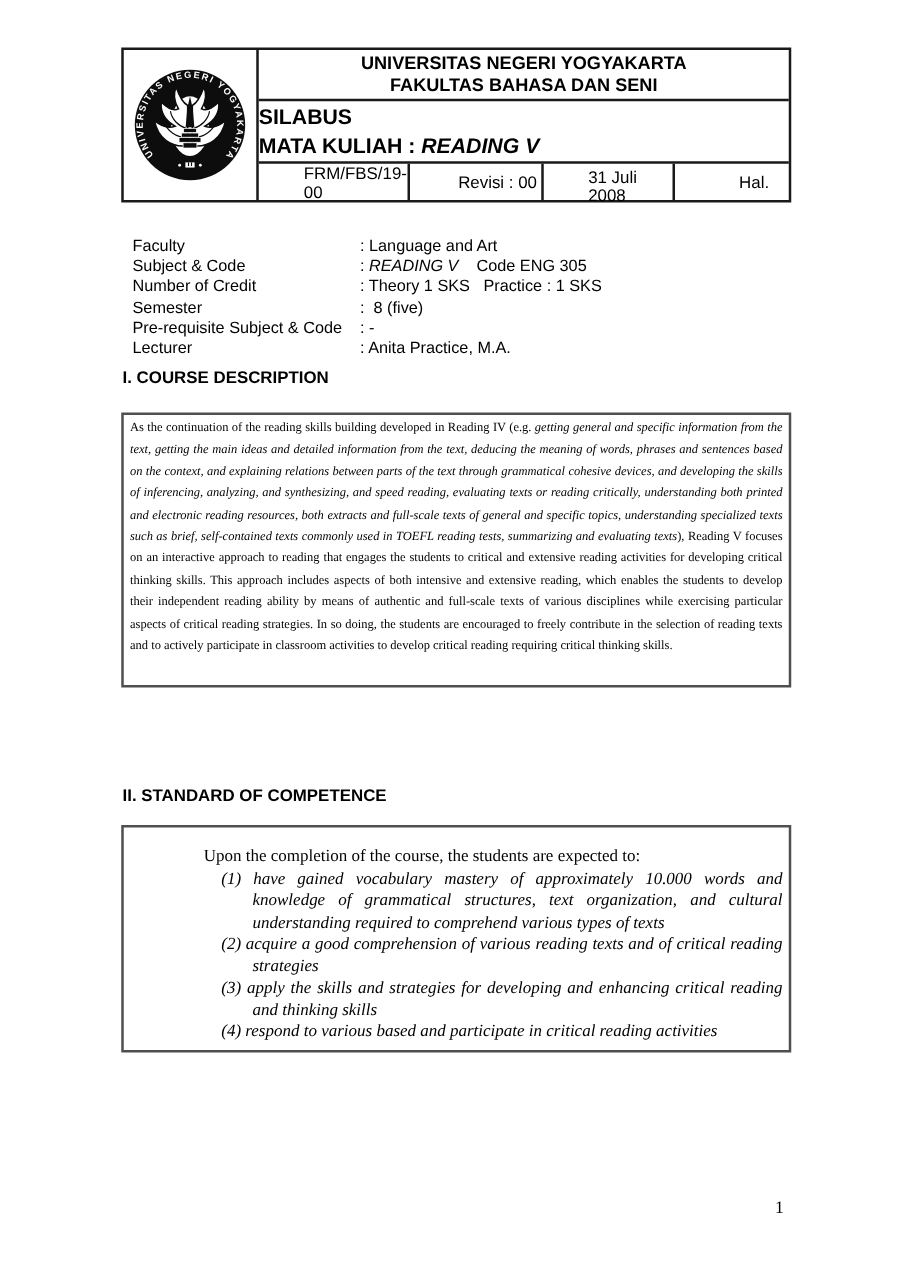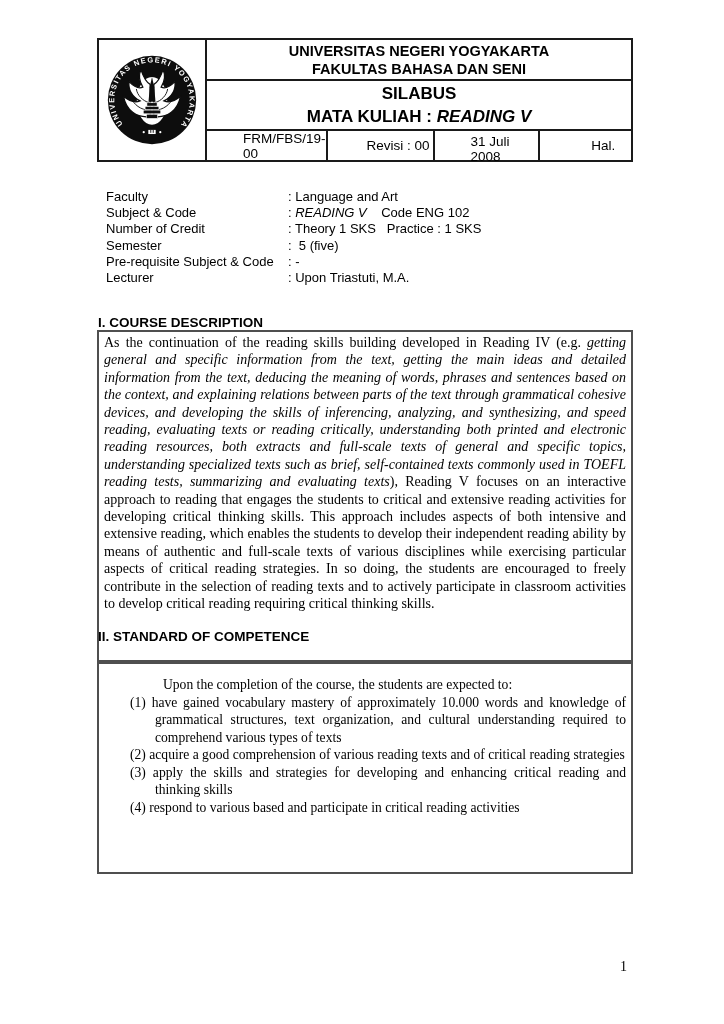--- a/index.html
+++ b/index.html
@@ -20,54 +20,54 @@
   }
   .hdr-right { flex:1; display:flex; flex-direction:column; }
   .hdr-row1 {
     height:41px; border-bottom:2px solid #1a1a1a;
     text-align:center; font-weight:bold; font-size:14.5px; line-height:18px;
     padding-top:2px;
   }
   .hdr-row2 {
     flex:1; border-bottom:2px solid #1a1a1a;
     display:flex; flex-direction:column; justify-content:center;
-    text-align:center; font-weight:bold; font-size:17px; line-height:23px;
+    font-weight:bold; font-size:17px; line-height:23px;
   }
   .hdr-row3 { height:29px; display:flex; font-size:13.5px; }
   .hcell {
     display:flex; align-items:center; justify-content:center;
     border-right:2px solid #1a1a1a; height:100%;padding-left:36px;
   }
   .hcell:last-child { border-right:none; }
   .hc1 { flex:0 0 111px; } .hc2 { flex:0 0 107px; } .hc3 { flex:0 0 105px; } .hc4 { flex:1; }
   .hc3 { align-items:flex-start; padding-top:3px; }
   .italic { font-style:italic; }
   
   .meta { position:absolute; left:106px; top:189px; font-size:13px; line-height:16.2px; }
   .meta-row { display:flex; }
   .meta-label { width:182px; flex:0 0 182px; }
   .meta-value { white-space:pre-wrap; }
   
   .sec-heading { position:absolute; left:98px; font-size:13.5px; font-weight:bold; }
-  .sh1 { top:315px; } .sh2 { top:629px; }
+  .sh1 { top:294px; } .sh2 { top:629px; }
   
   .desc-box {
-    position:absolute; left:97px; top:330px; width:536px; height:334px;
+    position:absolute; left:97px; top:330px; width:536px; height:220px;
     border:2px solid #4f4f4f; padding:2px 5px 0 5px;
-    font-family:"Liberation Serif", serif; font-size:14px; line-height:17.4px;
+    font-family:"Liberation Serif", serif; font-size:10px; line-height:17.4px;
     text-align:justify; overflow:hidden;
   }
   .soc-box {
-    position:absolute; left:97px; top:660px; width:536px; height:214px;
+    position:absolute; left:97px; top:660px; width:536px; height:182px;
     border:2px solid #4f4f4f; padding:14px 5px 0 0;
     font-family:"Liberation Serif", serif; font-size:13.6px; line-height:17.5px;
     overflow:hidden;
   }
   .soc-intro { margin-left:64px; }
-  .soc-item { margin-left:31px; padding-left:25px; text-indent:-25px; text-align:justify; }
+  .soc-item { margin-left:78px; padding-left:25px; text-indent:-25px; text-align:justify;font-style:italic; }
   .soc-num { display:inline; }
   
   .page-number {
     position:absolute; left:620px; top:959px; font-family:"Liberation Serif", serif;
     font-size:14px;
   }
 </style>
 </head>
 <body>
 
@@ -133,37 +133,37 @@
     </div>
   </div>
 
   <div class="meta">
     <div class="meta-row">
       <span class="meta-label">Faculty</span>
         <span class="meta-value">: Language and Art</span>
     </div>
     <div class="meta-row">
       <span class="meta-label">Subject &amp; Code</span>
-        <span class="meta-value"><span>: </span><span class="italic">READING V</span><span>    Code ENG 102</span></span>
+        <span class="meta-value"><span>: </span><span class="italic">READING V</span><span>    Code ENG 305</span></span>
     </div>
     <div class="meta-row">
       <span class="meta-label">Number of Credit</span>
         <span class="meta-value">: Theory 1 SKS   Practice : 1 SKS</span>
     </div>
     <div class="meta-row">
       <span class="meta-label">Semester</span>
-        <span class="meta-value">:  5 (five)</span>
+        <span class="meta-value">:  8 (five)</span>
     </div>
     <div class="meta-row">
       <span class="meta-label">Pre-requisite Subject &amp; Code</span>
         <span class="meta-value">: -</span>
     </div>
     <div class="meta-row">
       <span class="meta-label">Lecturer</span>
-        <span class="meta-value">: Upon Triastuti, M.A.</span>
+        <span class="meta-value">: Anita Practice, M.A.</span>
     </div>
   </div>
 
   <div class="sec-heading sh1">I. COURSE DESCRIPTION</div>
   <div class="desc-box">
     <span>As the continuation of the reading skills building developed in Reading IV (e.g. </span><span class="italic">getting general and specific information from the text, getting the main ideas and detailed information from the text, deducing the meaning of words, phrases and sentences based on the context, and explaining relations between parts of the text through grammatical cohesive devices, and developing the skills of inferencing, analyzing, and synthesizing, and speed reading, evaluating texts or reading critically, understanding both printed and electronic reading resources, both extracts and full-scale texts of general and specific topics, understanding specialized texts such as brief, self-contained texts commonly used in TOEFL reading tests, summarizing and evaluating texts</span><span>), Reading V focuses on an interactive approach to reading that engages the students to critical and extensive reading activities for developing critical thinking skills. This approach includes aspects of both intensive and extensive reading, which enables the students to develop their independent reading ability by means of authentic and full-scale texts of various disciplines while exercising particular aspects of critical reading strategies. In so doing, the students are encouraged to freely contribute in the selection of reading texts and to actively participate in classroom activities to develop critical reading requiring critical thinking skills.</span>
   </div>
 
   <div class="sec-heading sh2">II. STANDARD OF COMPETENCE</div>
   <div class="soc-box">

